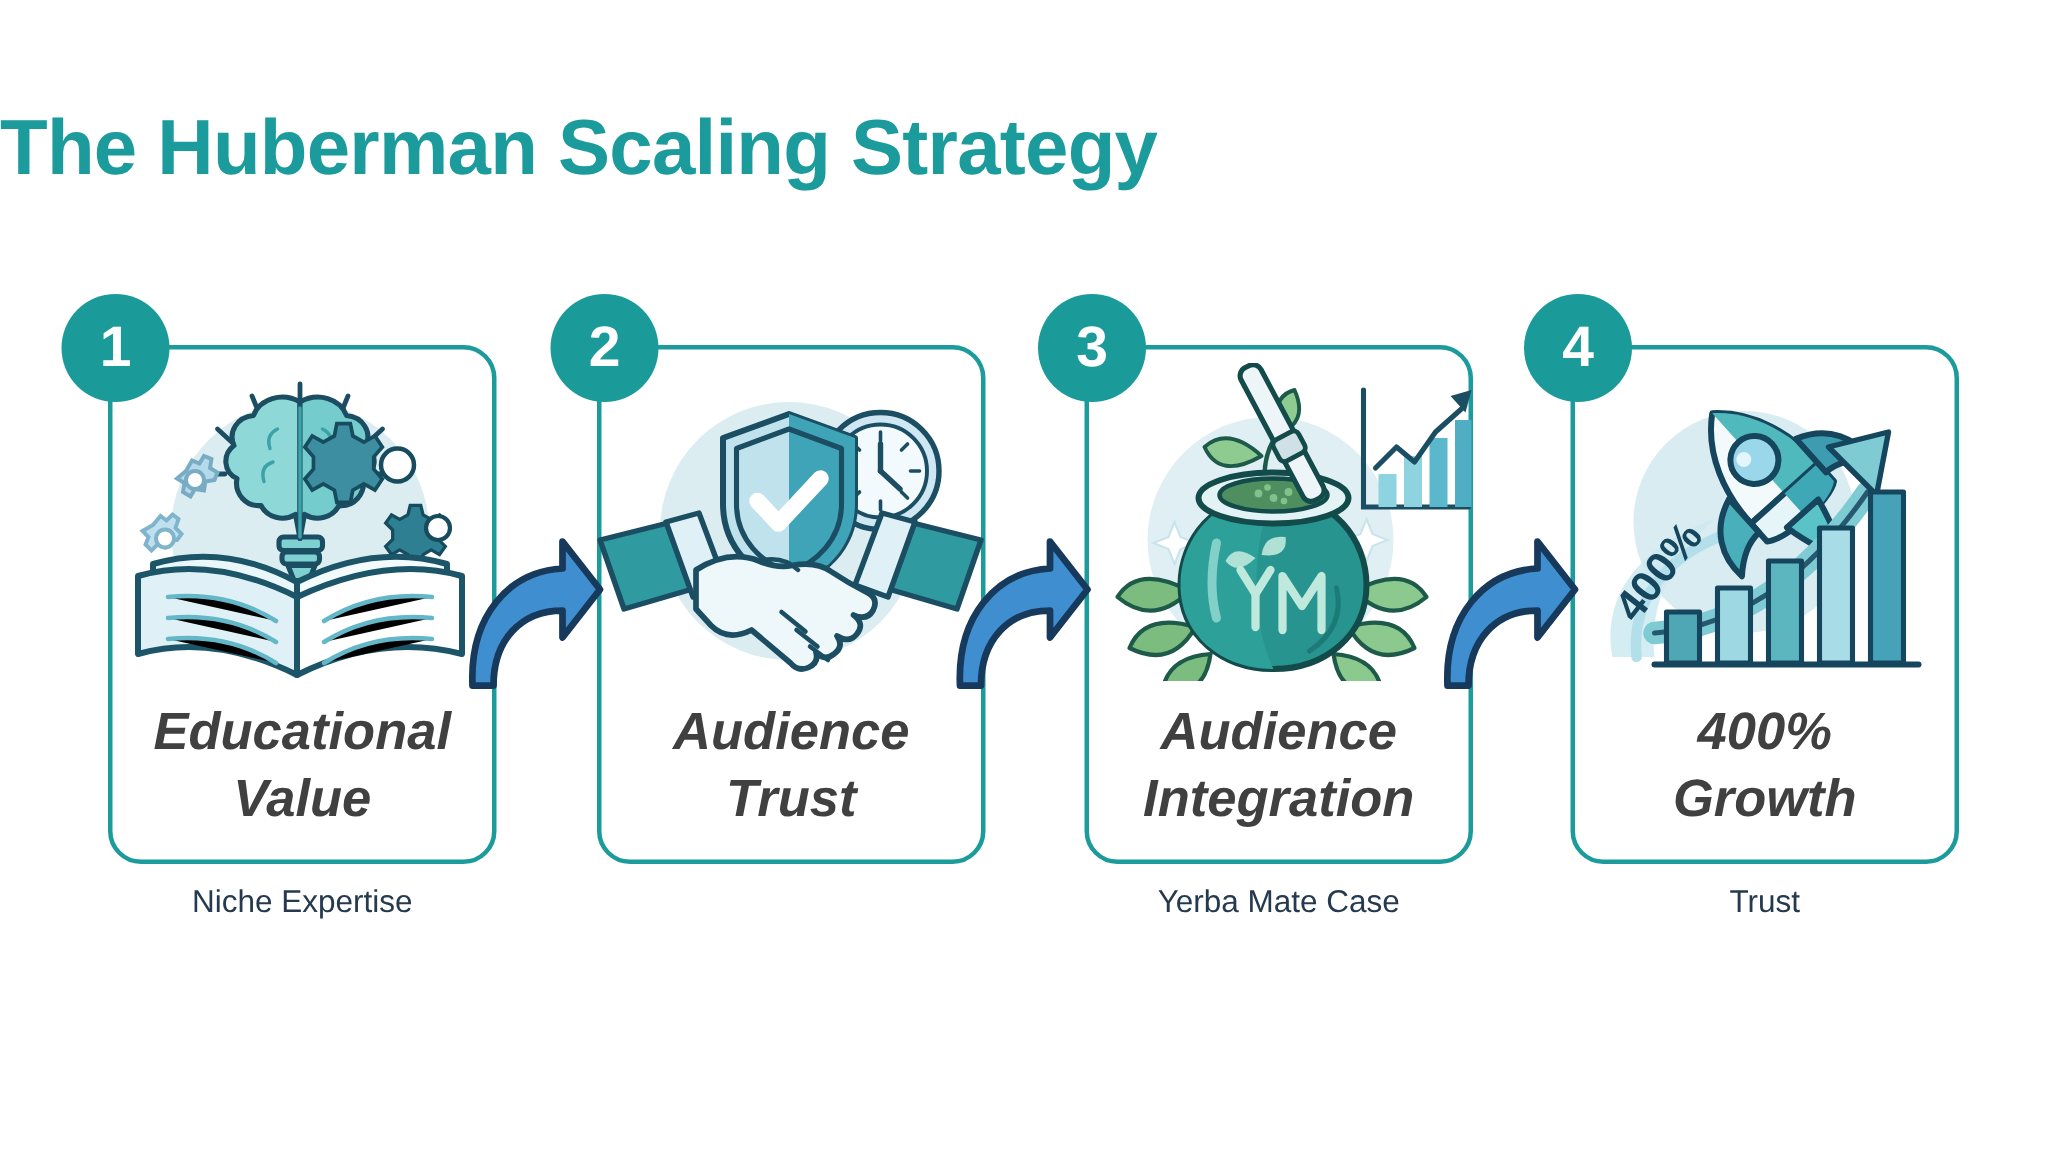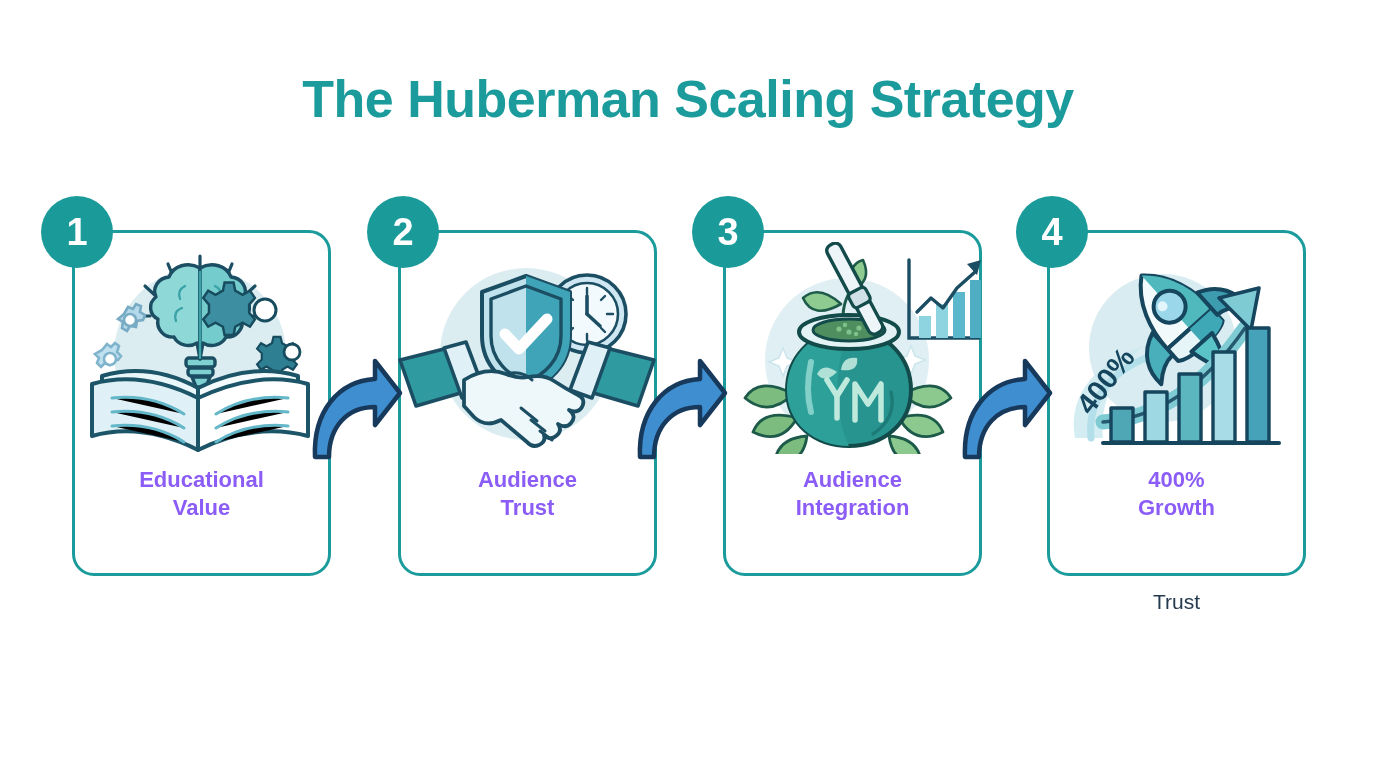--- a/index.html
+++ b/index.html
@@ -9,21 +9,21 @@
     background:#ffffff;
     font-family:"Liberation Sans","DejaVu Sans",sans-serif;
     overflow:hidden;
     position:relative;
   }
   .canvas{position:relative;width:1376px;height:768px;}
 
   
   .page-title{
     position:absolute;left:0;top:72px;width:1376px;
-    text-align:center;
+    text-align:left;
     font-size:52px;font-weight:bold;
     color:#1b9b9b;
     letter-spacing:-0.5px;
     line-height:1.05;
     white-space:nowrap;
   }
 
   
   .step{position:absolute;top:230px;width:259px;height:346px;}
   .step-card{
@@ -47,24 +47,25 @@
     font-size:38px;font-weight:bold;
     line-height:1;
     z-index:6;
   }
   .step-icon{
     position:absolute;left:0;top:12px;width:259px;height:212px;
   }
   .step-title{
     position:absolute;left:8px;right:8px;top:236px;
     text-align:center;
-    font-size:22px;font-weight:bold;
-    color:#8b5cf6;
+    font-size:35px;font-weight:bold;
+    color:#404040;
     line-height:1.28;
     white-space:pre-line;
+    font-style:italic;
   }
   .step-caption{
     position:absolute;left:0;top:360px;width:259px;
     text-align:center;
     font-size:21px;font-weight:normal;
     color:#253a4e;
   }
 
   
   .connector{position:absolute;top:345px;width:100px;height:120px;z-index:4;}
@@ -151,20 +152,21 @@
           <path d="M216 156 q-40 -4 -72 16"></path>
           <path d="M216 170 q-40 -4 -72 16"></path>
           <path d="M216 184 q-40 -4 -72 16"></path>
         </g>
         <path d="M126 148 v58" stroke="#1c5468" stroke-width="4" stroke-linecap="round"></path>
       </svg>
     </div>
 
     <div class="step-title">Educational
 Value</div>
+    <div class="step-caption">Niche Expertise</div>
   </div>
 
   <div class="connector" style="left:305px;">
     <svg viewBox="0 0 100 120" width="100" height="120">
       <path d="M10 112
                C 8 66, 34 36, 70 34
                L 70 16 L 95 48 L 70 80 L 70 62
                C 42 62, 24 82, 24 112 Z" fill="#3f8fd0" stroke="#17395c" stroke-width="4.5" stroke-linejoin="round"></path>
     </svg>
   </div>
@@ -299,20 +301,21 @@
         </g>
         <g fill="#bfe9dd" opacity="0.9">
           <path d="M114 130 q-14 -10 -20 2 q8 10 20 -2 z"></path>
           <path d="M118 128 q2 -14 16 -12 q2 14 -16 12 z"></path>
         </g>
       </svg>
     </div>
 
     <div class="step-title">Audience
 Integration</div>
+    <div class="step-caption">Yerba Mate Case</div>
   </div>
 
   <div class="connector" style="left:955px;">
     <svg viewBox="0 0 100 120" width="100" height="120">
       <path d="M10 112
                C 8 66, 34 36, 70 34
                L 70 16 L 95 48 L 70 80 L 70 62
                C 42 62, 24 82, 24 112 Z" fill="#3f8fd0" stroke="#17395c" stroke-width="4.5" stroke-linejoin="round"></path>
     </svg>
   </div>

